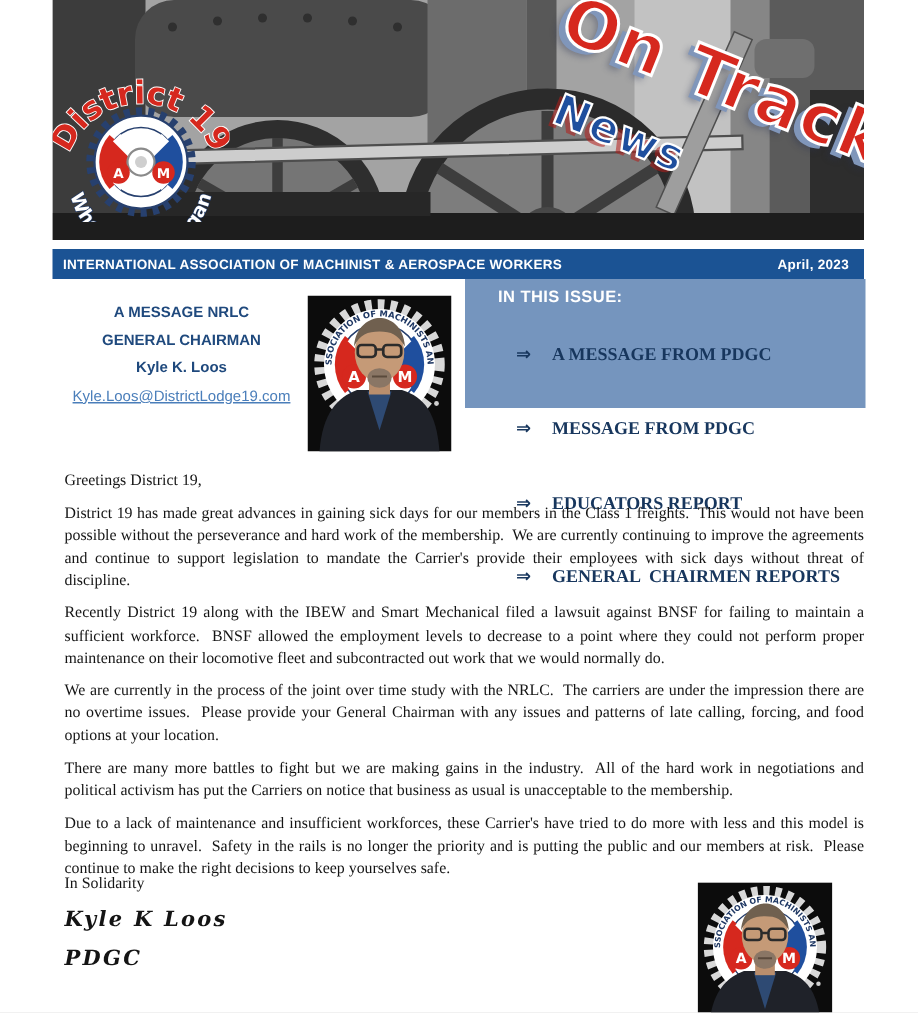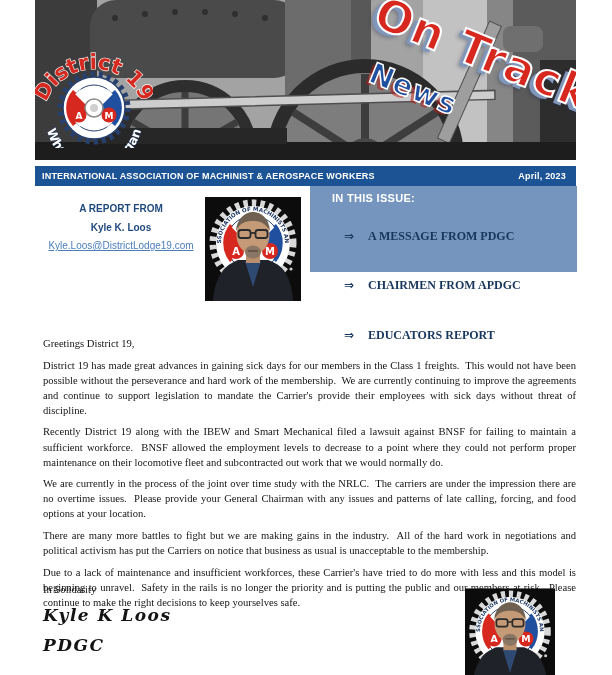--- a/index.html
+++ b/index.html
@@ -70,32 +70,32 @@
   .issue-box ul { list-style:none; margin-top:7px; }
   .issue-box li {
     font-family:"Liberation Serif", serif;
     color:#17365d; font-weight:bold; font-size:12px; line-height:16.5px;
     white-space:pre-wrap;
   }
   .issue-box li .arrow { display:inline-block; width:24px; font-family:"DejaVu Sans", sans-serif; }
 
   
   .body-text {
-    position:absolute; left:43px; top:336px; width:533px;
+    position:absolute; left:43px; top:313px; width:533px;
     font-family:"Liberation Serif", serif; font-size:10.6px;
     line-height:15.1px; color:#141414; text-align:justify;
   }
   .body-text p { margin-bottom:6.5px; white-space:pre-wrap; }
 
   
   .signature { position:absolute; left:43px; top:584px; color:#141414; }
   .sig-closing { font-family:"Liberation Serif", serif; font-size:10.6px; }
   .sig-script {
     font-family:"DejaVu Serif", serif; font-style:italic; font-weight:bold;
-    font-size:17px; letter-spacing:1.5px; margin-top:10px;
+    font-size:14px; letter-spacing:1.5px; margin-top:10px;
   }
 </style>
 </head>
 <body>
 
 <div class="page">
 
   <div class="photo-header">
     <svg class="trainart" viewBox="0 0 541 160" preserveAspectRatio="none" aria-hidden="true">
       <rect width="541" height="160" fill="#a3a3a3"></rect>
@@ -166,44 +166,48 @@
     <div class="title-on-track">On Track</div>
     <div class="title-news">News</div>
   </div>
 
   <div class="banner">
     <span>INTERNATIONAL ASSOCIATION OF MACHINIST &amp; AEROSPACE WORKERS</span>
     <span>April, 2023</span>
   </div>
 
   <div class="msg-block">
-    <div>A REPORT FROM</div>
+    <div>A MESSAGE NRLC</div>
+    <div>GENERAL CHAIRMAN</div>
     <div>Kyle K. Loos</div>
     <div class="email">
       <a>Kyle.Loos@DistrictLodge19.com</a>
     </div>
   </div>
 
   <div class="portrait-top">
     <svg viewBox="0 0 96 104" aria-hidden="true">
       <use href="#portrait-symbol" xlink:href="#portrait-symbol"></use>
     </svg>
   </div>
 
   <div class="issue-box">
     <div class="issue-title">IN THIS ISSUE:</div>
     <ul>
       <li>
         <span class="arrow">⇒</span><span>A MESSAGE FROM PDGC</span>
       </li>
       <li>
-        <span class="arrow">⇒</span><span>CHAIRMEN FROM APDGC</span>
+        <span class="arrow">⇒</span><span>MESSAGE FROM PDGC</span>
       </li>
       <li>
         <span class="arrow">⇒</span><span>EDUCATORS REPORT</span>
+      </li>
+      <li>
+        <span class="arrow">⇒</span><span>GENERAL  CHAIRMEN REPORTS</span>
       </li>
     </ul>
   </div>
 
   <div class="body-text">
     <p>Greetings District 19,</p>
     <p>District 19 has made great advances in gaining sick days for our members in the Class 1 freights.  This would not have been possible without the perseverance and hard work of the membership.  We are currently continuing to improve the agreements and continue to support legislation to mandate the Carrier's provide their employees with sick days without threat of discipline.</p>
     <p>Recently District 19 along with the IBEW and Smart Mechanical filed a lawsuit against BNSF for failing to maintain a sufficient workforce.  BNSF allowed the employment levels to decrease to a point where they could not perform proper maintenance on their locomotive fleet and subcontracted out work that we would normally do.</p>
     <p>We are currently in the process of the joint over time study with the NRLC.  The carriers are under the impression there are no overtime issues.  Please provide your General Chairman with any issues and patterns of late calling, forcing, and food options at your location.</p>
     <p>There are many more battles to fight but we are making gains in the industry.  All of the hard work in negotiations and political activism has put the Carriers on notice that business as usual is unacceptable to the membership.</p>

